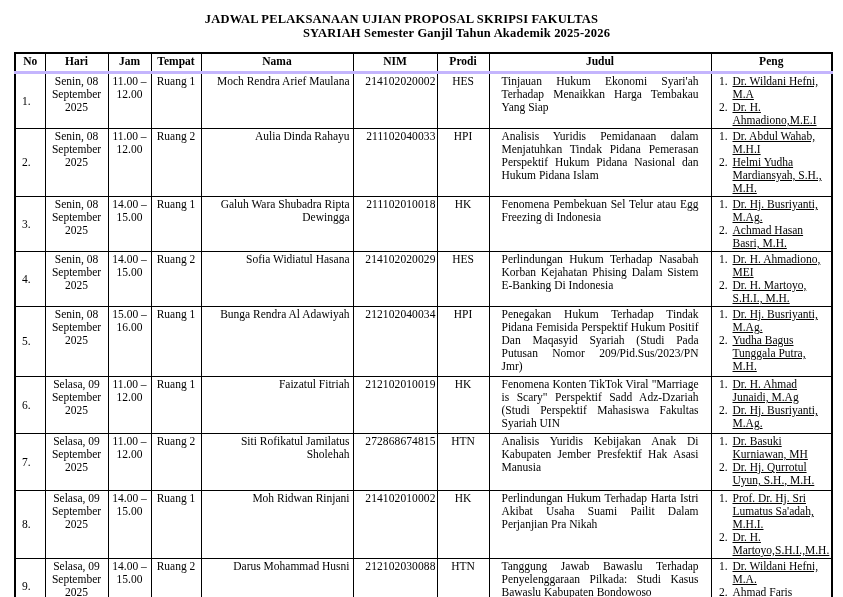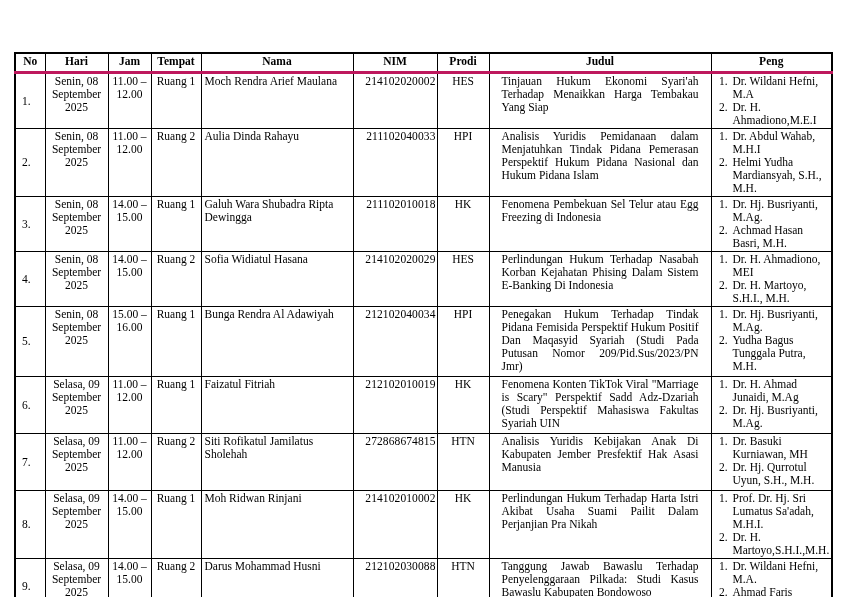--- a/index.html
+++ b/index.html
@@ -26,48 +26,52 @@
   }
   .schedule th, .schedule td {
     border:1.5px solid #000;
     padding:1px 3px;
     vertical-align:top;
     overflow:hidden;
   }
   .schedule th {
     font-weight:bold;
     text-align:center;
-    border-bottom:3px solid #be185d;
+    border-bottom:3px solid #c4b5fd;
     padding:1px 1px;
     height:15px;
   }
   td.c-no   { vertical-align:middle; text-align:left; padding-left:6px; }
   td.c-mid  { text-align:center;margin-left:34px; }
-  td.c-nama { text-align:left; }
+  td.c-nama { text-align:right; }
   td.c-nim  { text-align:right; padding:1px 1px; letter-spacing:0.1px; }
   td.c-prodi{ text-align:center;margin-top:48px; }
   td.c-judul{ text-align:justify; text-justify:inter-word; padding:1px 12px; }
   td.c-peng ol { margin:0; padding:0 0 0 16px; }
-  td.c-peng li { padding-left:2px; margin:0; }
+  td.c-peng li { padding-left:2px; margin:0;text-decoration:underline; }
 
   tbody tr:nth-child(1) { height:45px; }
   tbody tr:nth-child(2) { height:54px; }
   tbody tr:nth-child(3) { height:52px; }
   tbody tr:nth-child(4) { height:40px; }
   tbody tr:nth-child(5) { height:70px; }
   tbody tr:nth-child(6) { height:57px; }
   tbody tr:nth-child(7) { height:57px; }
   tbody tr:nth-child(8) { height:41px; }
   tbody tr:nth-child(9) { height:52px; }
 </style>
 </head>
 <body>
 
 <div class="page">
 
+  <div class="title-block">
+    <div class="title-line title-line1">JADWAL PELAKSANAAN UJIAN PROPOSAL SKRIPSI FAKULTAS</div>
+    <div class="title-line title-line2">SYARIAH Semester Ganjil Tahun Akademik 2025-2026</div>
+  </div>
 
   <table class="schedule">
     <colgroup>
       <col style="width:30px">
         <col style="width:63px">
         <col style="width:43px">
       <col style="width:50px">
         <col style="width:152px">
         <col style="width:84px">
       <col style="width:52px">

